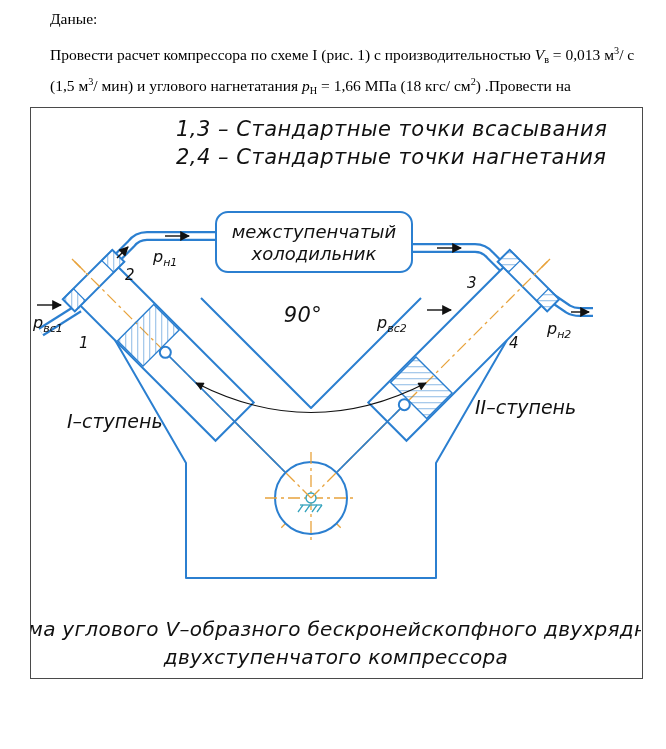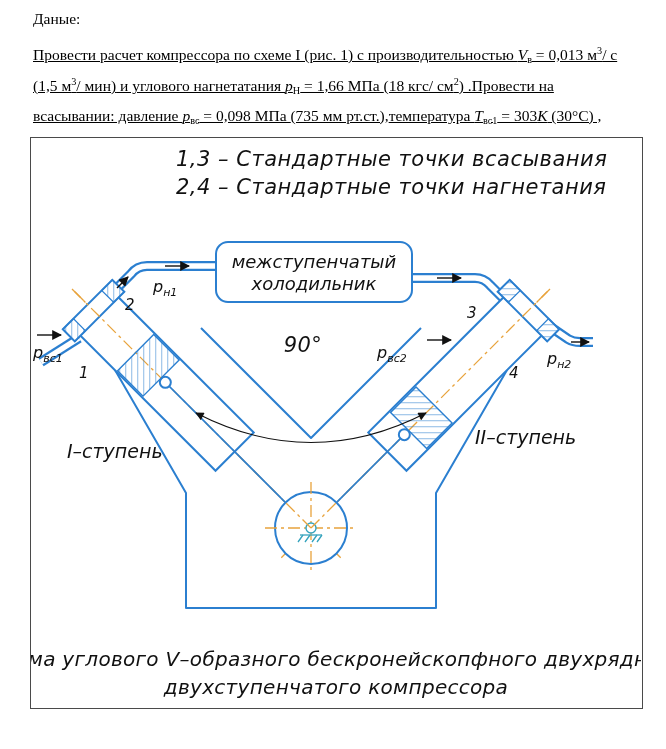--- a/index.html
+++ b/index.html
@@ -1,19 +1,19 @@
 <!DOCTYPE html>
 <html><head>
 <meta charset="utf-8">
 <style>
   html,body{margin:0;padding:0;background:#fff;}
   body{width:666px;height:749px;font-family:"Liberation Serif",serif;color:#000;overflow:hidden;}
-  .doc{padding:10px 18px 0 33px;}
+  .doc{padding:10px 18px 0 50px;}
   .doc-heading{font-size:15.5px;margin-bottom:17px;}
-  .doc-line{font-size:15.5px;margin-bottom:11px;white-space:nowrap;text-decoration:underline;}
+  .doc-line{font-size:15.5px;margin-bottom:11px;white-space:nowrap;}
   .doc-line .i{font-style:italic;}
   .doc-line .sub{font-size:0.66em;vertical-align:-0.32em;}
   .doc-line .sup{font-size:0.66em;vertical-align:0.55em;}
   .figure-frame{margin:8px 0 0 30px;width:613px;height:572px;border:1.5px solid #4a4a4a;box-sizing:border-box;background:#fff;}
   svg{display:block;}
   .lbl{font-family:"DejaVu Sans",sans-serif;font-style:italic;fill:#111;}
   .legend{font-size:21px;letter-spacing:0.5px;}
   .cooler-t{font-size:18px;}
   .stage{font-size:19px;}
   .num{font-size:15px;}
@@ -28,21 +28,20 @@
   .arrow{stroke:#111;stroke-width:1.4;fill:none;}
   .teal{stroke:#35a3bd;stroke-width:1.3;fill:none;}
 </style>
 </head>
 <body>
 
 <div class="doc">
   <div class="doc-heading">Даные:</div>
   <div class="doc-line"><span>Провести расчет компрессора по схеме I (рис. 1) с производительностью </span><span class="i">V</span><span class="sub">в</span><span> = 0,013 м</span><span class="sup">3</span><span>/ с</span></div>
   <div class="doc-line"><span>(1,5 м</span><span class="sup">3</span><span>/ мин)</span><span> и углового нагнетатания </span><span class="i">p</span><span class="sub">Н</span><span> = 1,66 МПа </span><span>(18 кгс/ см</span><span class="sup">2</span><span>)</span><span> .Провести на</span></div>
-  <div class="doc-line"><span>всасывании: давление </span><span class="i">p</span><span class="sub">вс</span><span> = 0,098 МПа </span><span>(735 мм рт.ст.),</span><span>температура </span><span class="i">T</span><span class="sub">вс1</span><span> = 303</span><span class="i">K</span><span> (30°С) ,</span></div>
 </div>
 
 <div class="figure-frame">
 <svg width="610" height="569" viewBox="0 0 610 569">
   <defs>
     <pattern id="hatch" width="6" height="6" patternUnits="userSpaceOnUse" patternTransform="rotate(45)">
       <line x1="0" y1="0" x2="0" y2="6" stroke="#2b7fd0" stroke-width="1.1"></line>
     </pattern>
     <marker id="arr" viewBox="0 0 10 10" refX="9" refY="5" markerWidth="9" markerHeight="7" orient="auto-start-reverse">
       <path d="M0,0 L10,5 L0,10 z" fill="#111"></path>

